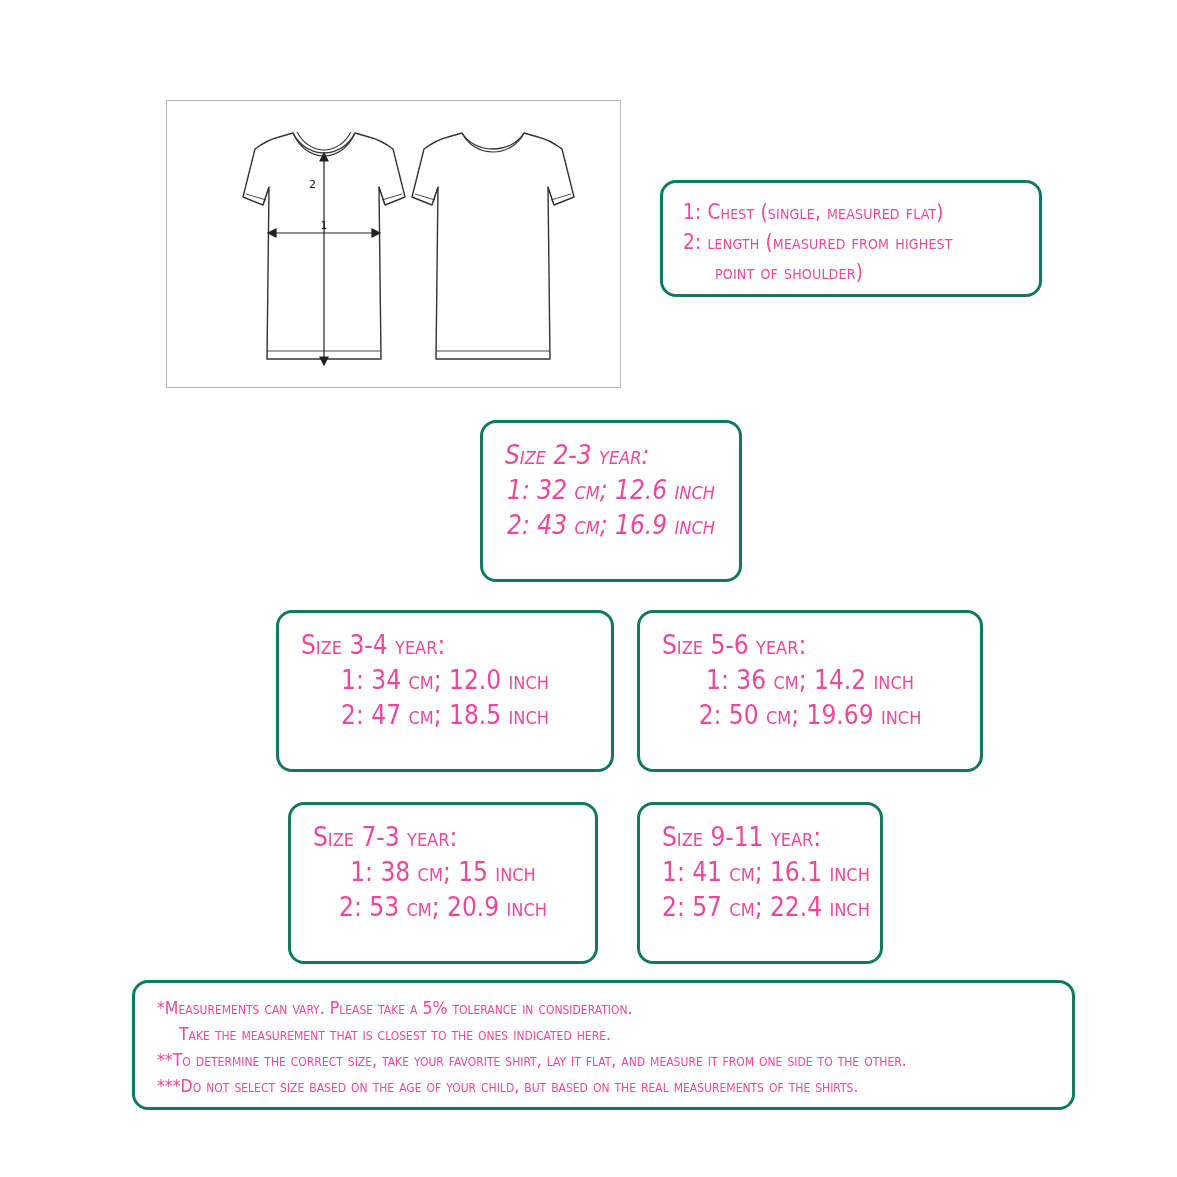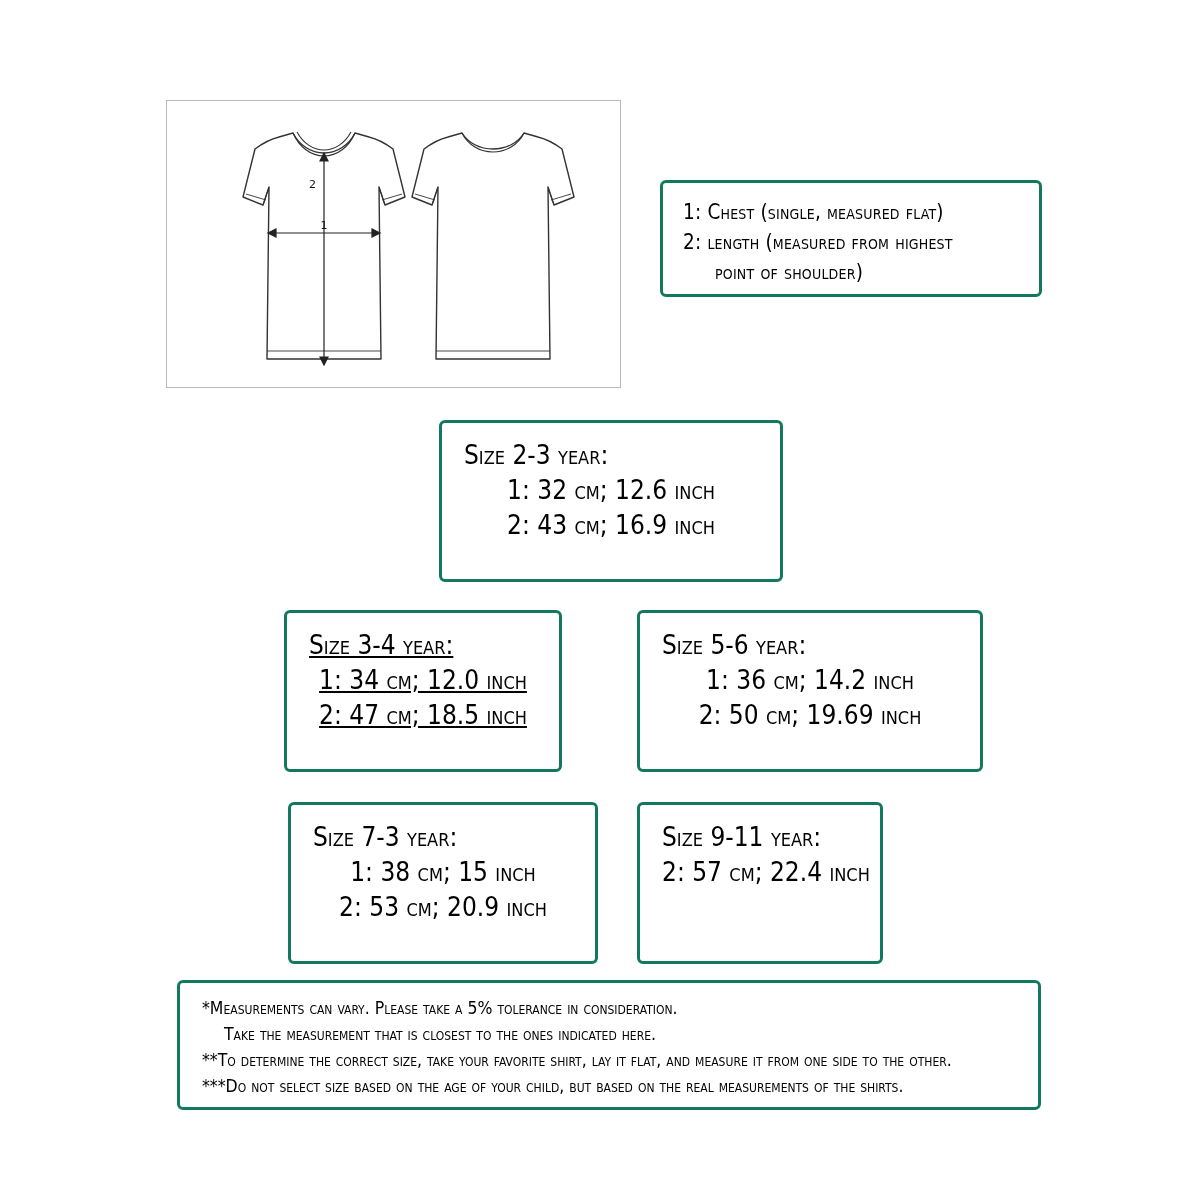--- a/index.html
+++ b/index.html
@@ -25,24 +25,24 @@
     border: 1px solid #b9b9b9;
     background: #ffffff;
     box-sizing: border-box;
   }
   #drawing-panel svg { display: block; }
 
   
   .info-box {
     position: absolute;
     border: 3px solid #12795f;
-    border-radius: 6px;
+    border-radius: 16px;
     background: #ffffff;
     box-sizing: border-box;
-    color: #000000;
+    color: #ec4899;
     font-family: "DejaVu Sans Condensed", "DejaVu Sans", sans-serif;
     font-variant: small-caps;
   }
 
   
   #legend-box {
     left: 660px;
     top: 180px;
     width: 382px;
     height: 117px;
@@ -65,34 +65,33 @@
     line-height: 36px;
     white-space: nowrap;
   }
   .size-box .meas {
     font-size: 26px;
     line-height: 35px;
     white-space: nowrap;
     text-align: center;
   }
 
-  #size-box-0 { left: 439px; top: 420px;  width: 344px; height: 162px; }
-  #size-box-1 { left: 284px; top: 610px;  width: 278px; height: 162px; text-decoration: underline; }
+  #size-box-0 { left: 480px; top: 420px;  width: 262px; height: 162px; font-style: italic; }
+  #size-box-1 { left: 276px; top: 610px;  width: 338px; height: 162px; }
   #size-box-2 { left: 637px; top: 610px;  width: 346px; height: 162px; }
   #size-box-3 { left: 288px; top: 802px;  width: 310px; height: 162px; }
   #size-box-4 { left: 637px; top: 802px;  width: 246px; height: 162px; }
 
   
   #notes-box {
     left: 132px;
     top: 980px;
-    width: 864px;
+    width: 943px;
     height: 130px;
     padding: 12px 5px 0 22px;
-    margin-left: 45px;
   }
   #notes-box .note {
     font-size: 17.5px;
     line-height: 26px;
     white-space: nowrap;
   }
   #notes-box .note-indent { padding-left: 22px; }
 </style>
 </head>
 <body>
@@ -203,20 +202,21 @@
 </div>
 
 <div class="info-box size-box" id="size-box-3">
   <div class="title">Size 7-3 year:</div>
   <div class="meas">1: 38 cm; 15 inch</div>
   <div class="meas">2: 53 cm; 20.9 inch</div>
 </div>
 
 <div class="info-box size-box" id="size-box-4">
   <div class="title">Size 9-11 year:</div>
+  <div class="meas">1: 41 cm; 16.1 inch</div>
   <div class="meas">2: 57 cm; 22.4 inch</div>
 </div>
 
 <div class="info-box" id="notes-box">
   <div class="note">*Measurements can vary. Please take a 5% tolerance in consideration.</div>
   <div class="note note-indent">Take the measurement that is closest to the ones indicated here.</div>
   <div class="note">**To determine the correct size, take your favorite shirt, lay it flat, and measure it from one side to the other.</div>
   <div class="note">***Do not select size based on the age of your child, but based on the real measurements of the shirts.</div>
 </div>
 

